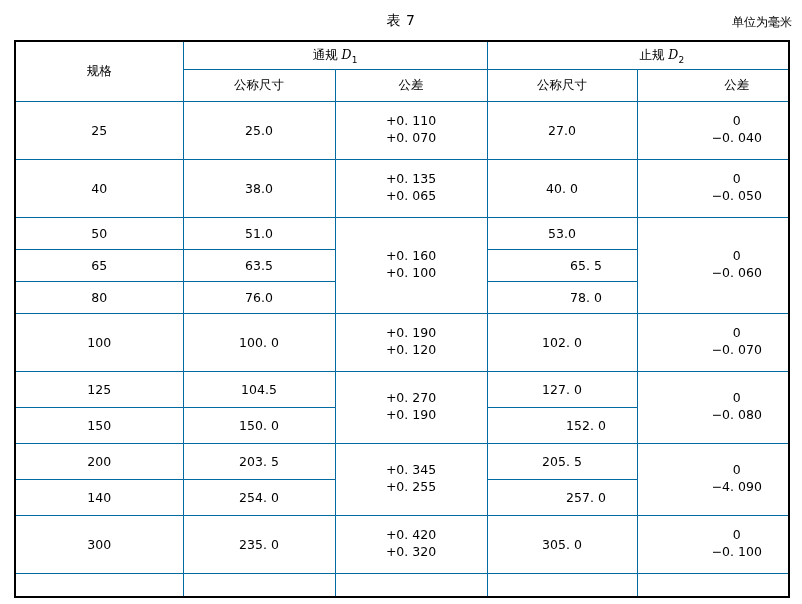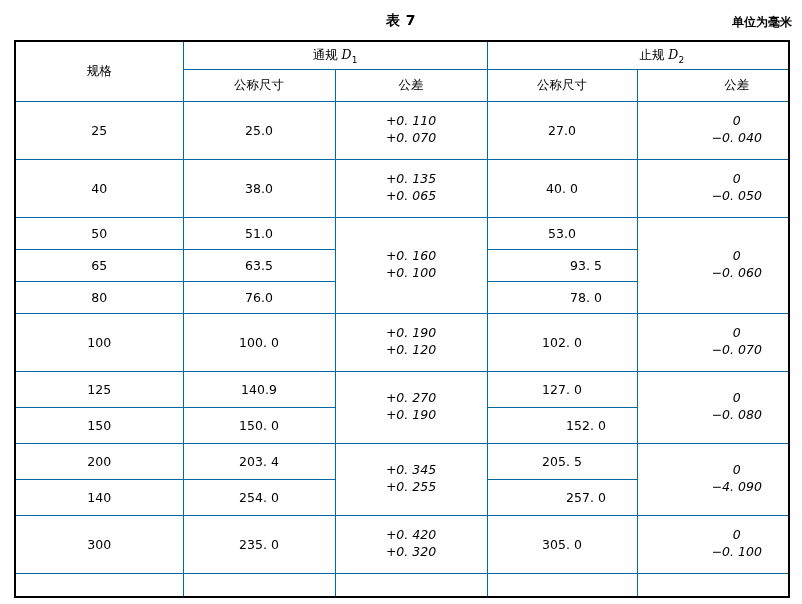--- a/index.html
+++ b/index.html
@@ -26,29 +26,29 @@
     position: relative;
     height: 40px;
   }
   .table-caption {
     position: absolute;
     top: 12px;
     left: 0;
     width: 802px;
     text-align: center;
     font-size: 14px;
-    font-weight: bold;
+    font-weight: normal;
     letter-spacing: 0.5px;
   }
   .unit-note {
     position: absolute;
     top: 14px;
     right: 10px;
     font-size: 12px;
-    font-weight: bold;
+    font-weight: normal;
     text-align: center;
   }
   table.spec {
     border-collapse: collapse;
     table-layout: fixed;
     margin: 0 14px;
     width: 774px;
     border-top: 2px solid #000;
     border-bottom: 2px solid #000;
     border-left: 2px solid #000;
@@ -93,21 +93,20 @@
   }
   .ital {
     font-style: italic;
     font-family: "DejaVu Serif", "Liberation Serif", serif;
   }
   .tol {
     line-height: 1.35;
     font-family: "DejaVu Sans", "Liberation Sans", sans-serif;
     font-size: 12px;
     white-space: nowrap;
-    font-style: italic;
   }
   .tol .l1, .tol .l2 { display: block; }
   .val {
     font-size: 12.5px;
     white-space: nowrap;
   }
   .r-tall td { height: 57px; }
   .r-mid td { height: 35px; }
   .r-small td { height: 31px; }
   .spacer td {
@@ -198,21 +197,21 @@
         <td class="val">53.0</td>
         <td class="tol" rowspan="3">
           <span class="l1">0</span>
           <span class="l2">−0. 060</span>
         </td>
       </tr>
 
       <tr class="r-small">
         <td class="val">65</td>
         <td class="val">63.5</td>
-        <td class="val">93. 5</td>
+        <td class="val">65. 5</td>
       </tr>
 
       <tr class="r-small">
         <td class="val">80</td>
         <td class="val">76.0</td>
         <td class="val">78. 0</td>
       </tr>
 
       <tr class="r-tall">
         <td class="val">100</td>
@@ -223,41 +222,41 @@
         </td>
         <td class="val">102. 0</td>
         <td class="tol">
           <span class="l1">0</span>
           <span class="l2">−0. 070</span>
         </td>
       </tr>
 
       <tr class="r-mid">
         <td class="val">125</td>
-        <td class="val">140.9</td>
+        <td class="val">104.5</td>
         <td class="tol" rowspan="2">
           <span class="l1">+0. 270</span>
           <span class="l2">+0. 190</span>
         </td>
         <td class="val">127. 0</td>
         <td class="tol" rowspan="2">
           <span class="l1">0</span>
           <span class="l2">−0. 080</span>
         </td>
       </tr>
 
       <tr class="r-mid">
         <td class="val">150</td>
         <td class="val">150. 0</td>
         <td class="val">152. 0</td>
       </tr>
 
       <tr class="r-mid">
         <td class="val">200</td>
-        <td class="val">203. 4</td>
+        <td class="val">203. 5</td>
         <td class="tol" rowspan="2">
           <span class="l1">+0. 345</span>
           <span class="l2">+0. 255</span>
         </td>
         <td class="val">205. 5</td>
         <td class="tol" rowspan="2">
           <span class="l1">0</span>
           <span class="l2">−4. 090</span>
         </td>
       </tr>

